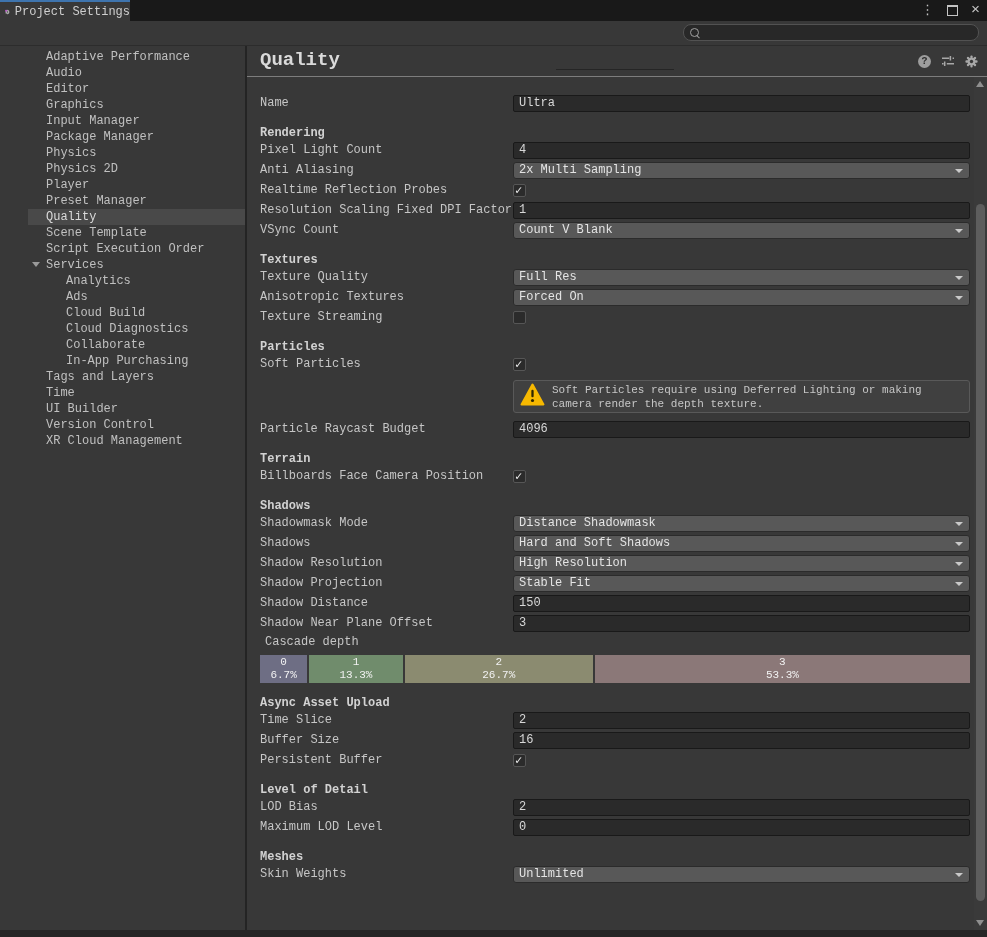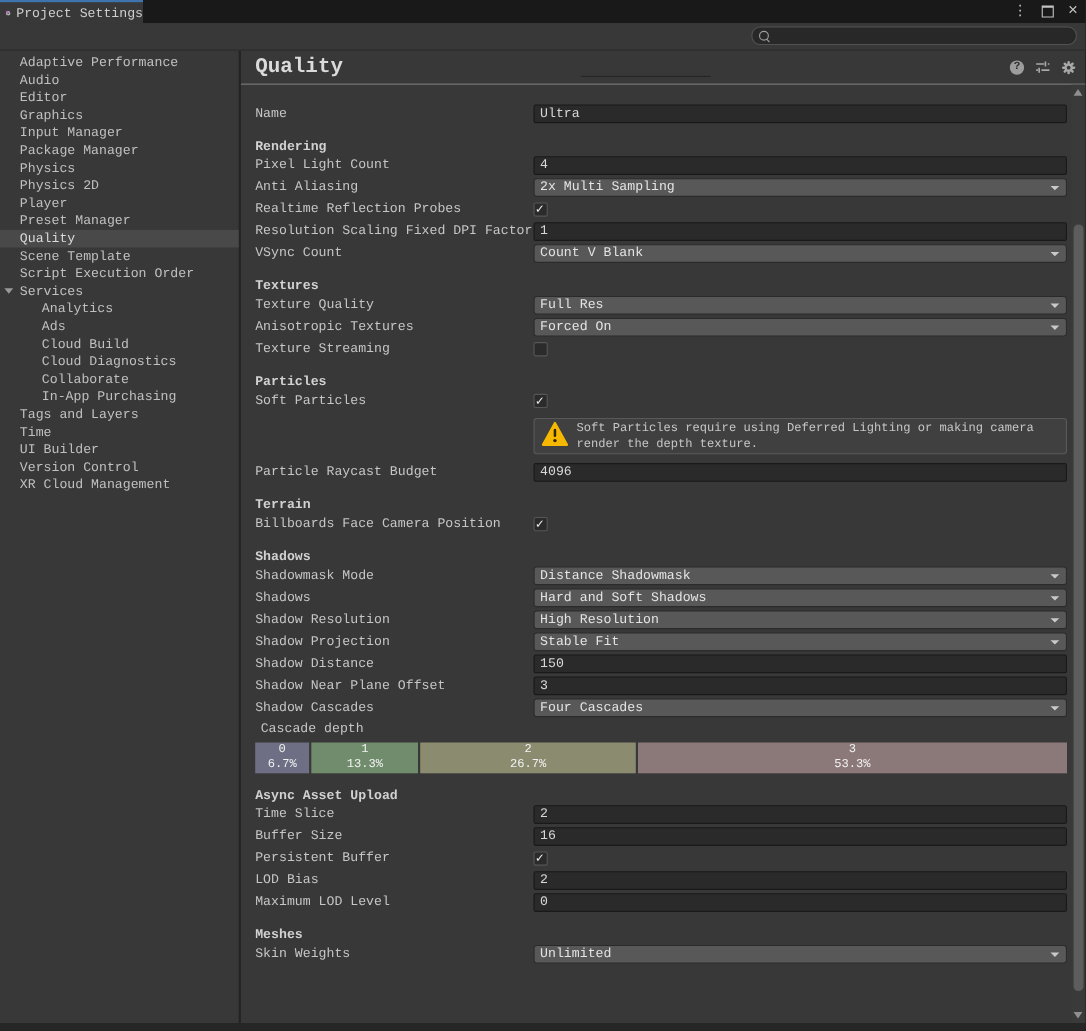--- a/index.html
+++ b/index.html
@@ -17,21 +17,21 @@
   .close-glyph{font-size:15px;line-height:1;}
   
   .toolbar{height:24px;background:#383838;position:relative;border-bottom:1px solid #2c2c2c;box-sizing:content-box;}
   .searchbox{position:absolute;left:683px;top:3px;width:296px;height:17px;box-sizing:border-box;background:#282828;
     border:1px solid #525252;border-radius:8px;display:flex;align-items:center;padding-left:6px;gap:4px;}
   .search-glass{width:7px;height:7px;border:1.4px solid #9f9f9f;border-radius:50%;position:relative;flex:none;}
   .search-glass::after{content:"";position:absolute;left:6px;top:6px;width:4px;height:1.4px;background:#9f9f9f;transform:rotate(45deg);transform-origin:0 0;}
   .search-input{flex:1;background:transparent;border:none;outline:none;color:#d8d8d8;font:inherit;height:13px;padding:0;}
   
   .body{display:flex;height:884px;}
-  .sidebar{width:219px;box-sizing:border-box;border-right:2px solid #242424;padding-top:3px;flex:none;}
+  .sidebar{width:219px;box-sizing:border-box;border-right:2px solid #242424;padding-top:3px;flex:none;margin-left:28px;}
   .side-item{height:16px;line-height:16px;padding-left:18px;color:#c0c0c0;white-space:nowrap;position:relative;}
   .side-item.selected{background:#494949;color:#dadada;}
   .side-item.child{padding-left:38px;}
   .foldout{position:absolute;left:4px;top:5px;width:0;height:0;border-left:4px solid transparent;border-right:4px solid transparent;border-top:5px solid #9a9a9a;}
   
   .main{flex:1;display:flex;flex-direction:column;min-width:0;}
   .panel-header{height:31px;box-sizing:border-box;border-bottom:1px solid #7d7d7d;display:flex;align-items:center;
     padding:0 9px 0 13px;position:relative;flex:none;}
   .panel-title{font-size:19px;font-weight:bold;color:#dadada;flex:1;margin-top:-2px;}
   .mini-line{position:absolute;left:309px;top:23px;width:118px;height:1px;background:#252525;}
@@ -276,27 +276,20 @@
             </div>
           </div>
           <div class="row">
             <span class="lbl">Shadow Distance</span>
             <input class="txt" value="150" style="">
           </div>
           <div class="row">
             <span class="lbl">Shadow Near Plane Offset</span>
             <input class="txt" value="3" style="">
           </div>
-          <div class="row">
-            <span class="lbl">Shadow Cascades</span>
-            <div class="dd">
-              <span class="dd-val">Four Cascades</span>
-              <span class="dd-arrow"></span>
-            </div>
-          </div>
           <div class="cascade-label">Cascade depth</div>
           <div class="cascade-bar">
             <div class="seg" style="flex-grow: 6.7; background-color: rgb(110, 110, 132);">
               <span>0</span>
               <span>6.7%</span>
             </div>
             <div class="seg" style="flex-grow: 13.3; background-color: rgb(112, 140, 108);">
               <span>1</span>
               <span>13.3%</span>
             </div>
@@ -317,20 +310,21 @@
           </div>
           <div class="row">
             <span class="lbl">Buffer Size</span>
             <input class="txt" value="16" style="">
           </div>
           <div class="row">
             <span class="lbl">Persistent Buffer</span>
             <span class="cb checked"></span>
           </div>
 
+          <div class="sec">Level of Detail</div>
           <div class="row">
             <span class="lbl">LOD Bias</span>
             <input class="txt" value="2" style="">
           </div>
           <div class="row">
             <span class="lbl">Maximum LOD Level</span>
             <input class="txt" value="0" style="">
           </div>
 
           <div class="sec">Meshes</div>

